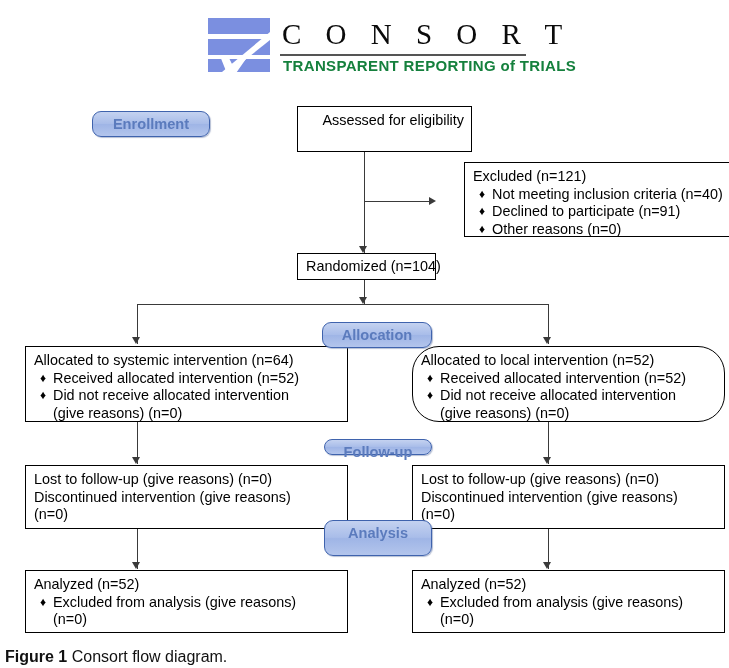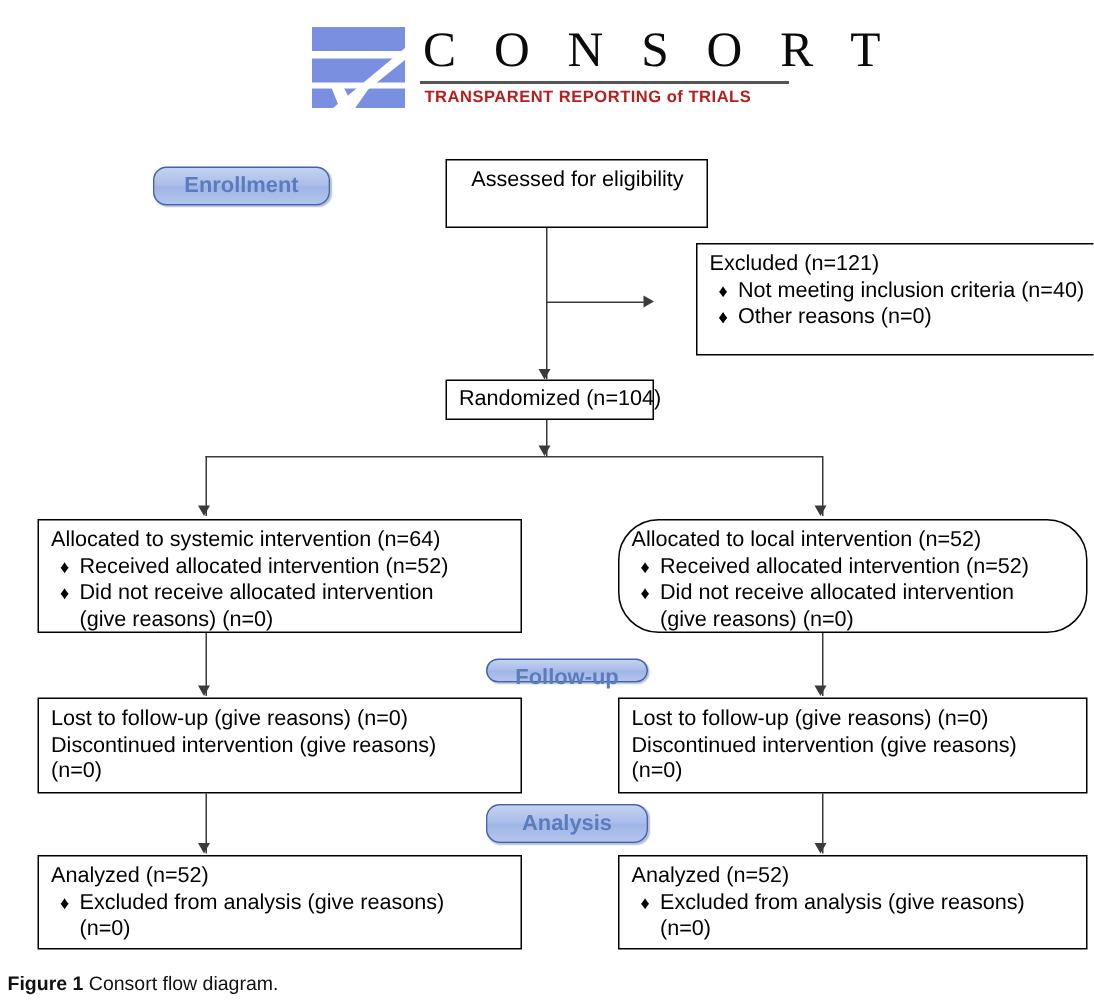--- a/index.html
+++ b/index.html
@@ -9,39 +9,39 @@
     color:#000;
   }
   #figure{position:absolute;left:0;top:0;width:729px;height:668px;}
 
   
   .logo-wrap{position:absolute;left:208px;top:12px;width:320px;height:70px;}
   .logo-mark{position:absolute;left:0;top:2px;width:62px;height:62px;}
   .logo-text{position:absolute;left:72px;top:0;width:248px;height:66px;}
   .consort-word{
     font-family:"Liberation Serif", serif;
-    font-size:33px;letter-spacing:8.5px;line-height:44px;
+    font-size:29px;letter-spacing:8.5px;line-height:44px;
     color:#0b0b0b;white-space:nowrap;padding-left:2px;
   }
   .logo-rule{width:246px;height:2px;background:#555;margin-top:-2px;}
   .consort-tag{
     font-family:"Liberation Sans", sans-serif;
-    font-weight:bold;font-size:11px;letter-spacing:0.35px;
-    line-height:19px;color:#b91c1c;white-space:nowrap;padding-left:3px;
+    font-weight:bold;font-size:15px;letter-spacing:0.35px;
+    line-height:19px;color:#15803d;white-space:nowrap;padding-left:3px;
   }
 
   
   .box{
     position:absolute;box-sizing:border-box;
     border:1.4px solid #000;background:#fff;
     font-size:14.4px;line-height:17.5px;color:#000;
     padding:5px 7px 4px 8px;
   }
   .box .line{white-space:nowrap;}
-  .box.center{text-align:center;}
+  .box.center{text-align:right;}
   .bullet-line{
     position:relative;padding-left:19px;white-space:nowrap;
   }
   .bullet-line .dia{
     position:absolute;left:6px;top:0;font-size:12px;line-height:17.5px;
   }
   .cont{padding-left:19px;white-space:nowrap;}
 
   
   .pill{
@@ -64,21 +64,21 @@
   }
   .arrow-r{
     position:absolute;width:0;height:0;
     border-top:4.6px solid transparent;border-bottom:4.6px solid transparent;
     border-left:7.5px solid #3a3a3a;
   }
 
   
   .caption{
     position:absolute;left:5px;top:648px;
-    font-size:13px;color:#111;white-space:nowrap;
+    font-size:16px;color:#111;white-space:nowrap;
   }
   .caption b{font-weight:bold;}
 </style>
 </head>
 <body>
 
 <div id="figure">
 
   <div class="logo-wrap">
     <div class="logo-mark">
@@ -92,42 +92,44 @@
         <rect x="0" y="58" width="62" height="4" fill="#ffffff"></rect>
       </svg>
     </div>
     <div class="logo-text">
       <div class="consort-word">C O N S O R T</div>
       <div class="logo-rule"></div>
       <div class="consort-tag">TRANSPARENT REPORTING of TRIALS</div>
     </div>
   </div>
 
-  <div class="pill" style="left:102px;top:111px;width:118px;height:26px;">Enrollment</div>
+  <div class="pill" style="left:92px;top:111px;width:118px;height:26px;">Enrollment</div>
+  <div class="pill" style="left:322px;top:322px;width:110px;height:26px;">Allocation</div>
   <div class="pill" style="left:324px;top:439px;width:108px;height:16px;">Follow-up</div>
-  <div class="pill" style="left:324px;top:536px;width:108px;height:26px;">Analysis</div>
+  <div class="pill" style="left:324px;top:520px;width:108px;height:36px;">Analysis</div>
 
   <div class="box center" style="left:297px;top:106px;width:175px;height:46px;">
     <div class="line">Assessed for eligibility</div>
   </div>
 
   <div class="vline" style="left:364px;top:152px;height:101px;"></div>
   <div class="arrow-d" style="left:359.4px;top:246px;"></div>
 
   <div class="hline" style="left:364px;top:201px;width:66px;"></div>
   <div class="arrow-r" style="left:429px;top:196.8px;"></div>
 
   <div class="box" style="left:436px;top:162px;width:289px;height:75px;margin-left:28px;">
     <div class="line">Excluded (n=121)</div>
     <div class="bullet-line">
       <span class="dia">♦</span>
       <span>Not meeting inclusion criteria (n=40)</span>
     </div>
     <div class="bullet-line">
       <span class="dia">♦</span>
+      <span>Declined to participate (n=91)</span>
     </div>
     <div class="bullet-line">
       <span class="dia">♦</span>
       <span>Other reasons (n=0)</span>
     </div>
   </div>
 
   <div class="box center" style="left:297px;top:253px;width:139px;height:27px;padding-top:4px;">
     <div class="line">Randomized (n=104)</div>
   </div>

